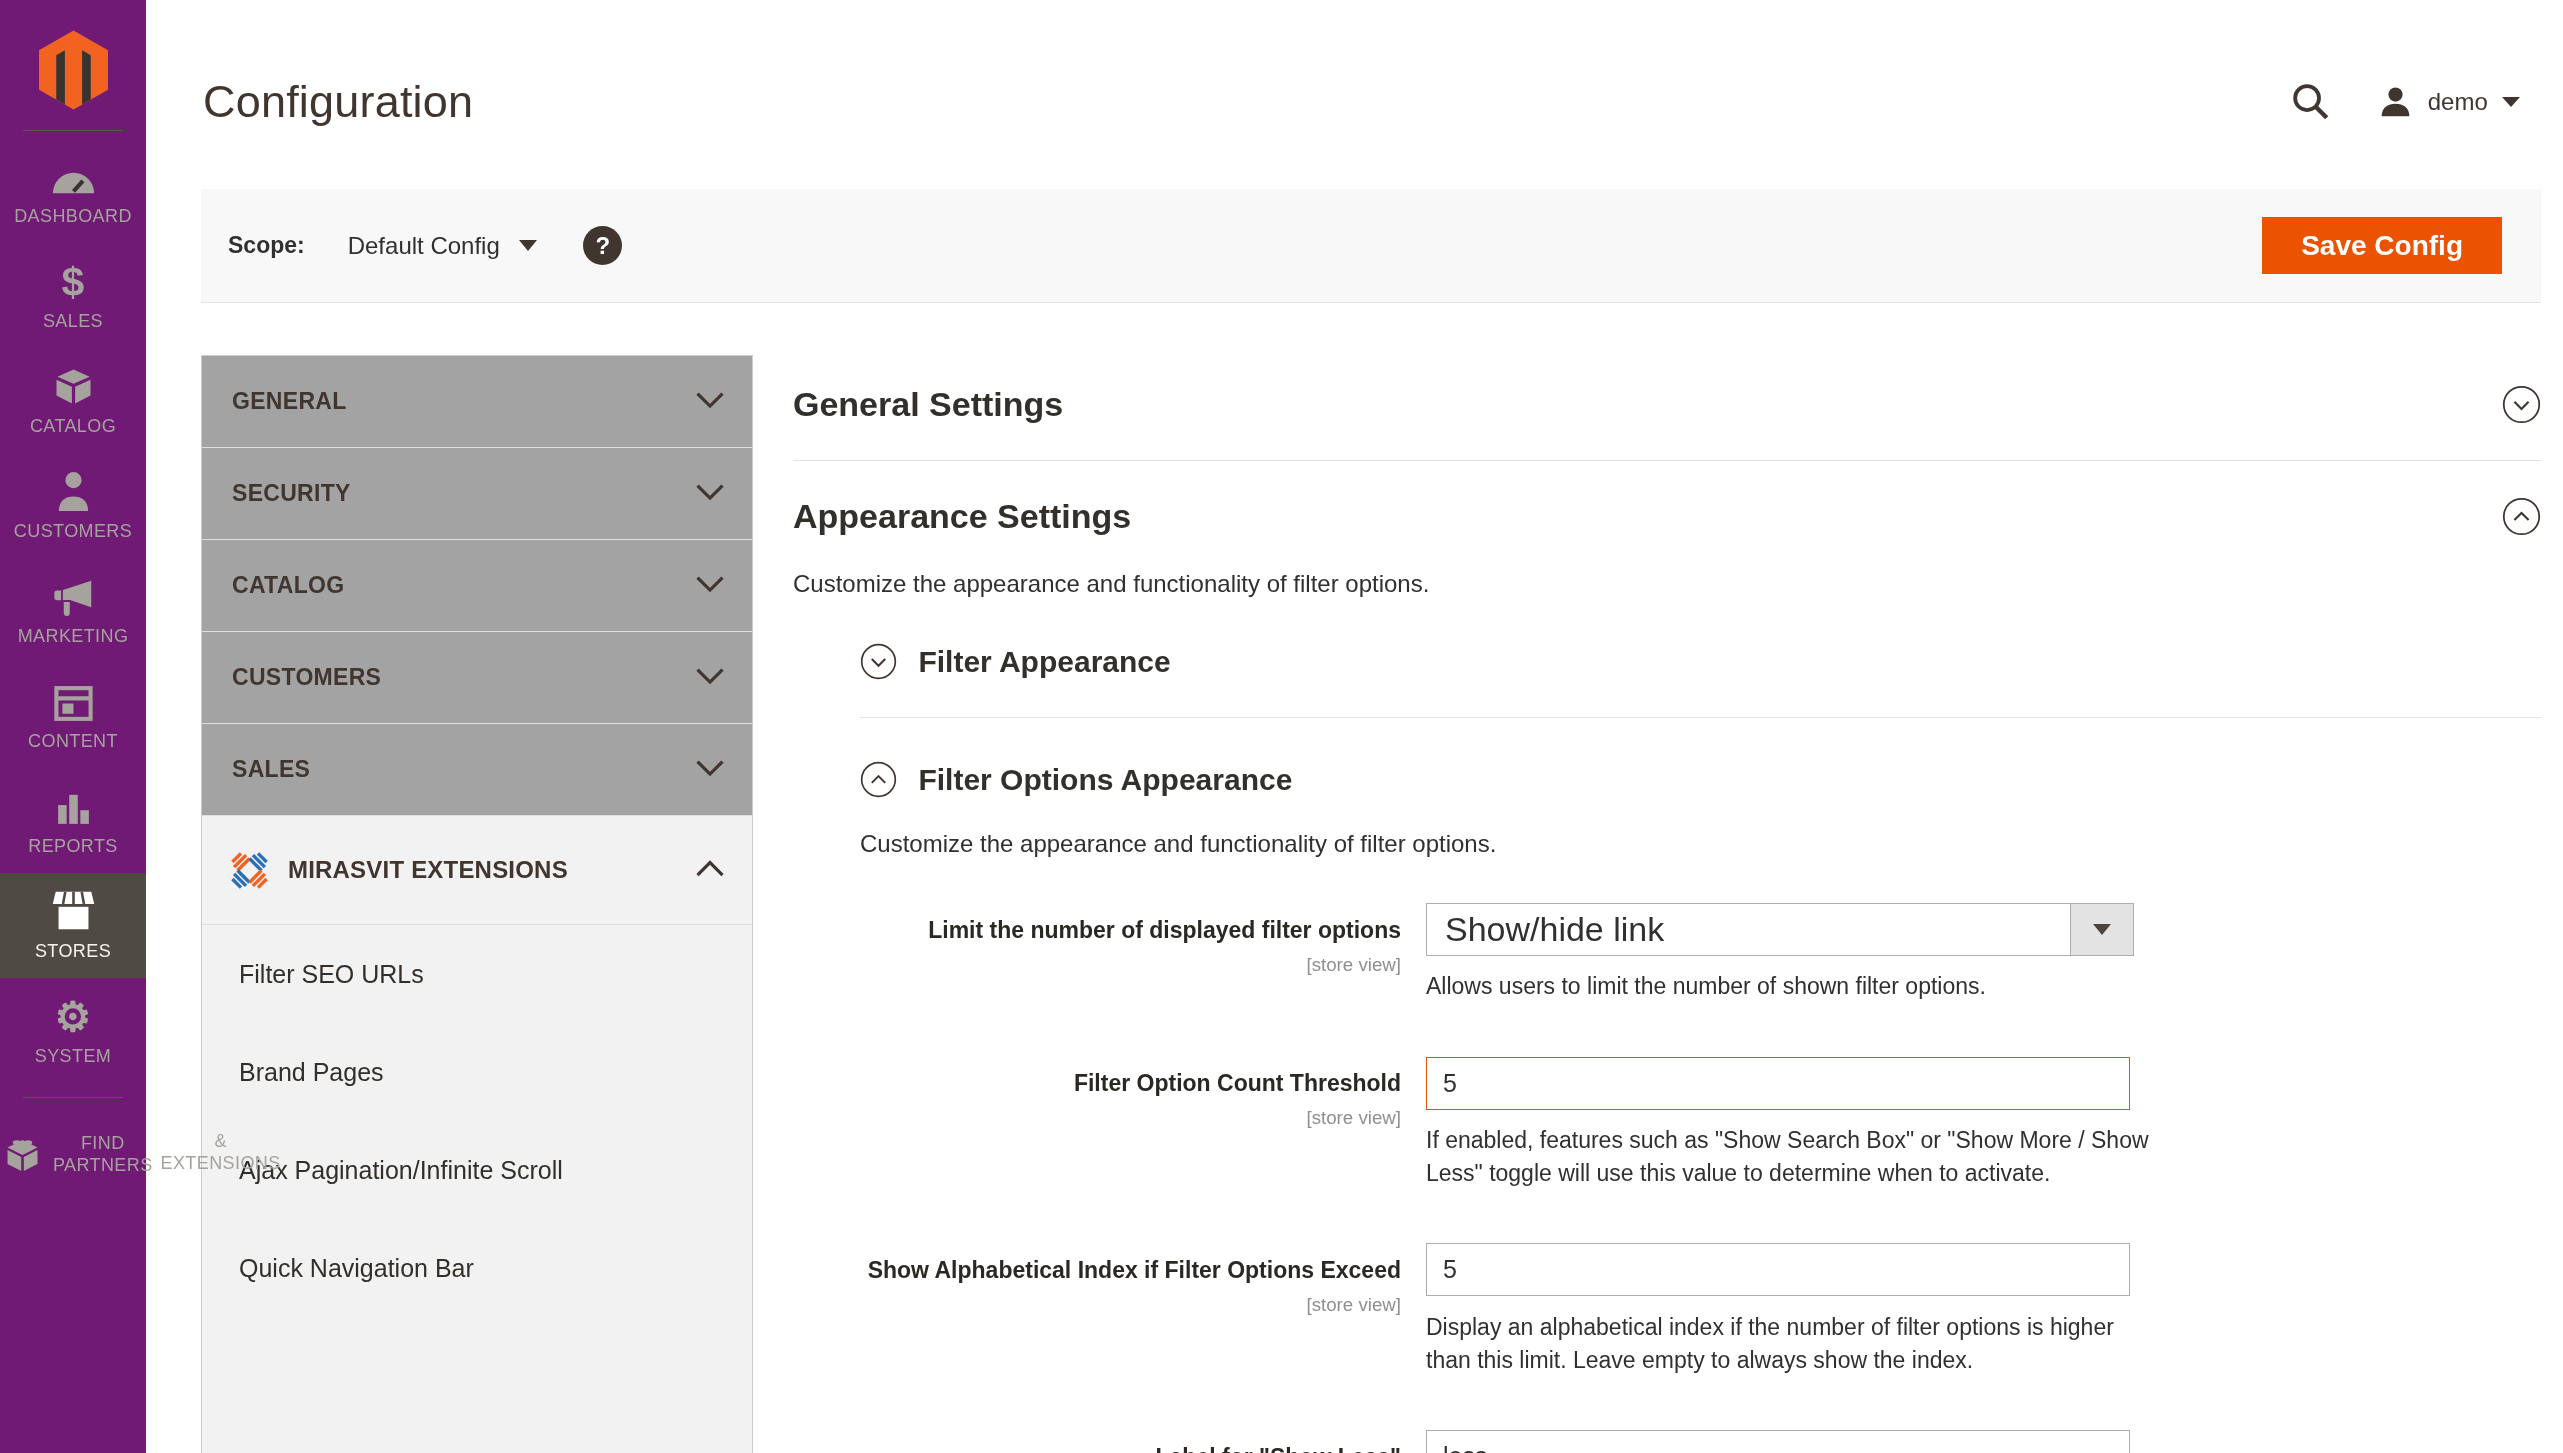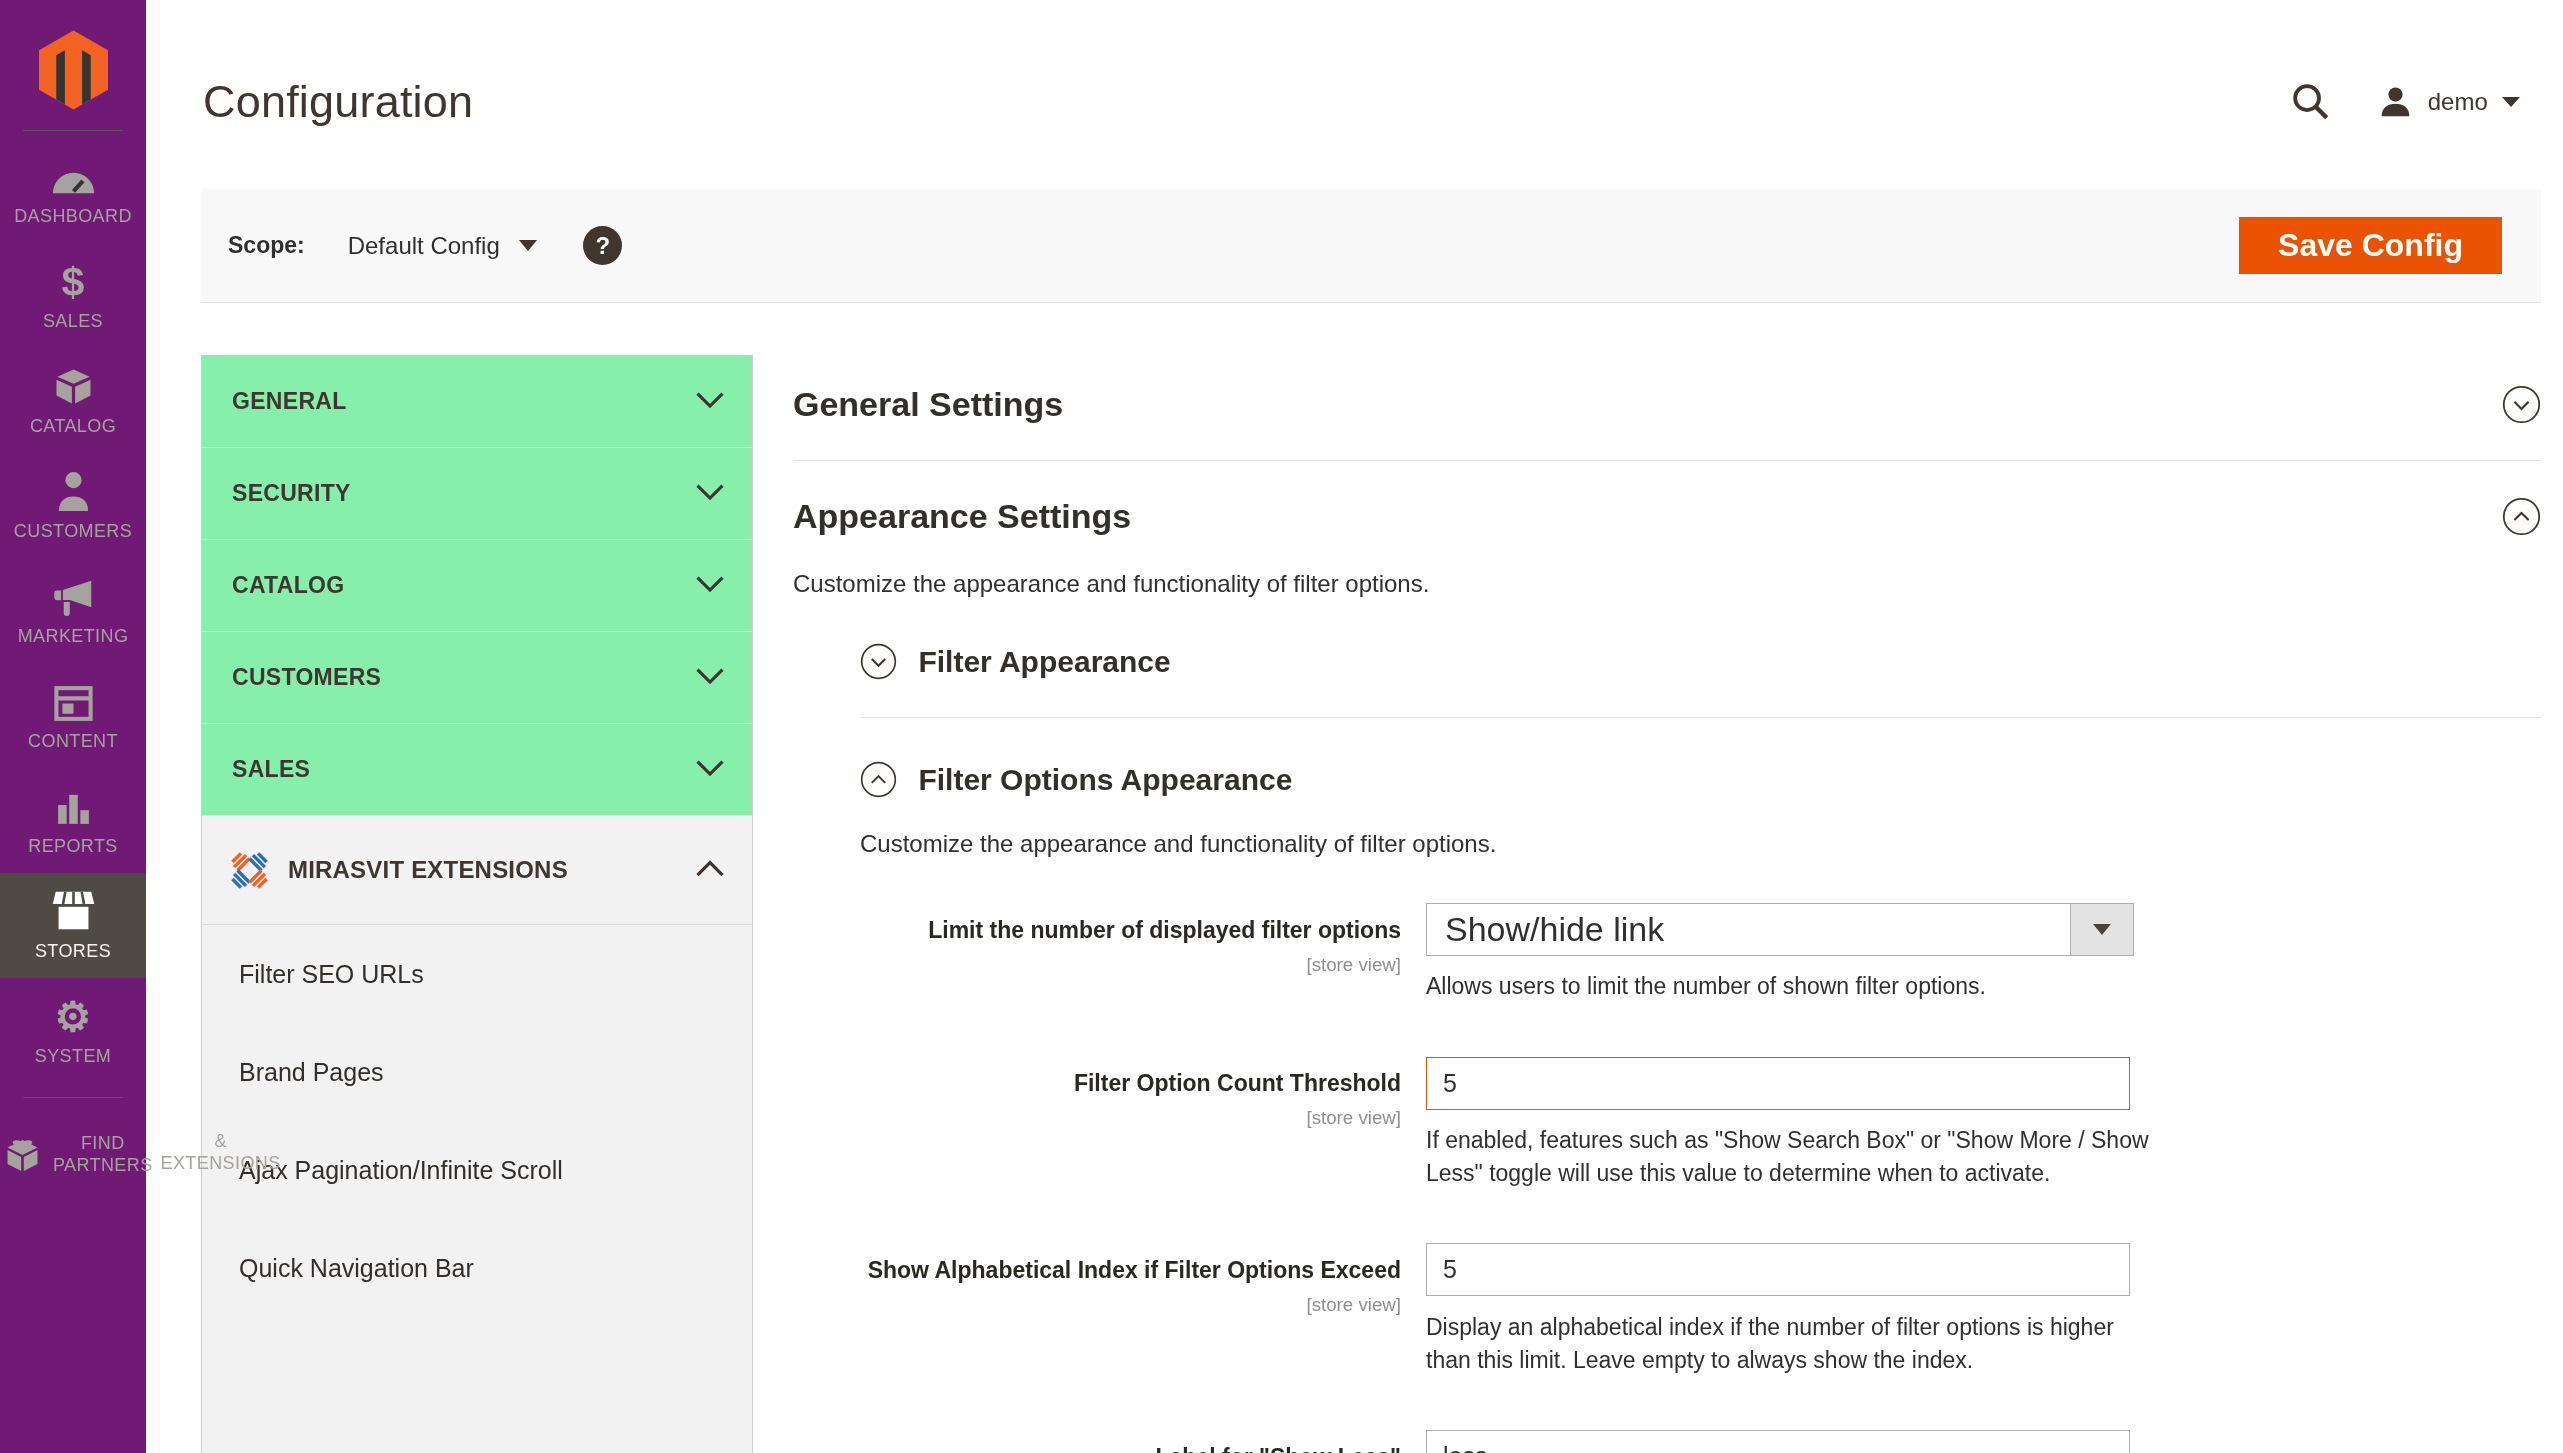--- a/index.html
+++ b/index.html
@@ -31,28 +31,28 @@
 
   .toolbar { margin:0 22px 0 51px; height:114px; background:#f8f8f8; border-bottom:0.9px solid #e3e3e3;
     display:flex; align-items:center; padding:0 39px 0 27px; }
   .scope-label { font-size:23px; font-weight:700; color:#303030; }
   .scope-select { display:flex; align-items:center; gap:19.6px; margin-left:43px; cursor:pointer; }
   .scope-value { font-size:24px; color:#303030; }
   .scope-select .caret { border-top-width:11.6px; }
   .help-badge { margin-left:46px; width:39px; height:39px; border-radius:50%; background:#41362f; color:#fff;
     font-size:24px; font-weight:700; display:flex; align-items:center; justify-content:center; cursor:pointer; }
   .save-btn { margin-left:auto; background:#eb5202; border:none; color:#fff; font-family:inherit;
-    font-size:32px; font-weight:700; height:57px; padding:0 39px; cursor:pointer; }
+    font-size:28px; font-weight:700; height:57px; padding:0 39px; cursor:pointer; }
 
   
   .body-row { display:flex; align-items:flex-start; margin:52px 22px 0 51px; }
 
   .nav-panel { width:552px; flex-shrink:0; border:0.9px solid #ccc; background:#f2f2f2;
     display:flex; flex-direction:column; min-height:1100px; }
-  .acc-row { height:92px; background:#86efac; border-bottom:0.9px solid #dedede; display:flex; align-items:center;
+  .acc-row { height:92px; background:#a3a3a3; border-bottom:0.9px solid #dedede; display:flex; align-items:center;
     padding:0 27px 0 30px; cursor:pointer; }
   .acc-label { font-size:23px; font-weight:700; color:#41362f; letter-spacing:0.3px; }
   .acc-chevron { margin-left:auto; }
   .ext-row { height:109px; background:#f2f2f2; border-bottom:0.9px solid #dedede; display:flex; align-items:center;
     padding:0 27px 0 27px; gap:18px; cursor:pointer; }
   .ext-label { font-size:24px; font-weight:700; color:#41362f; letter-spacing:0.2px; }
   .sub-list { flex:1; background:#f2f2f2; }
   .sub-item { height:98px; display:flex; align-items:center; padding-left:37px; font-size:25px; color:#332e29; cursor:pointer; }
   .sub-item.active { background:#fff; border-left:5.3px solid #eb5202; padding-left:32px; }
 

